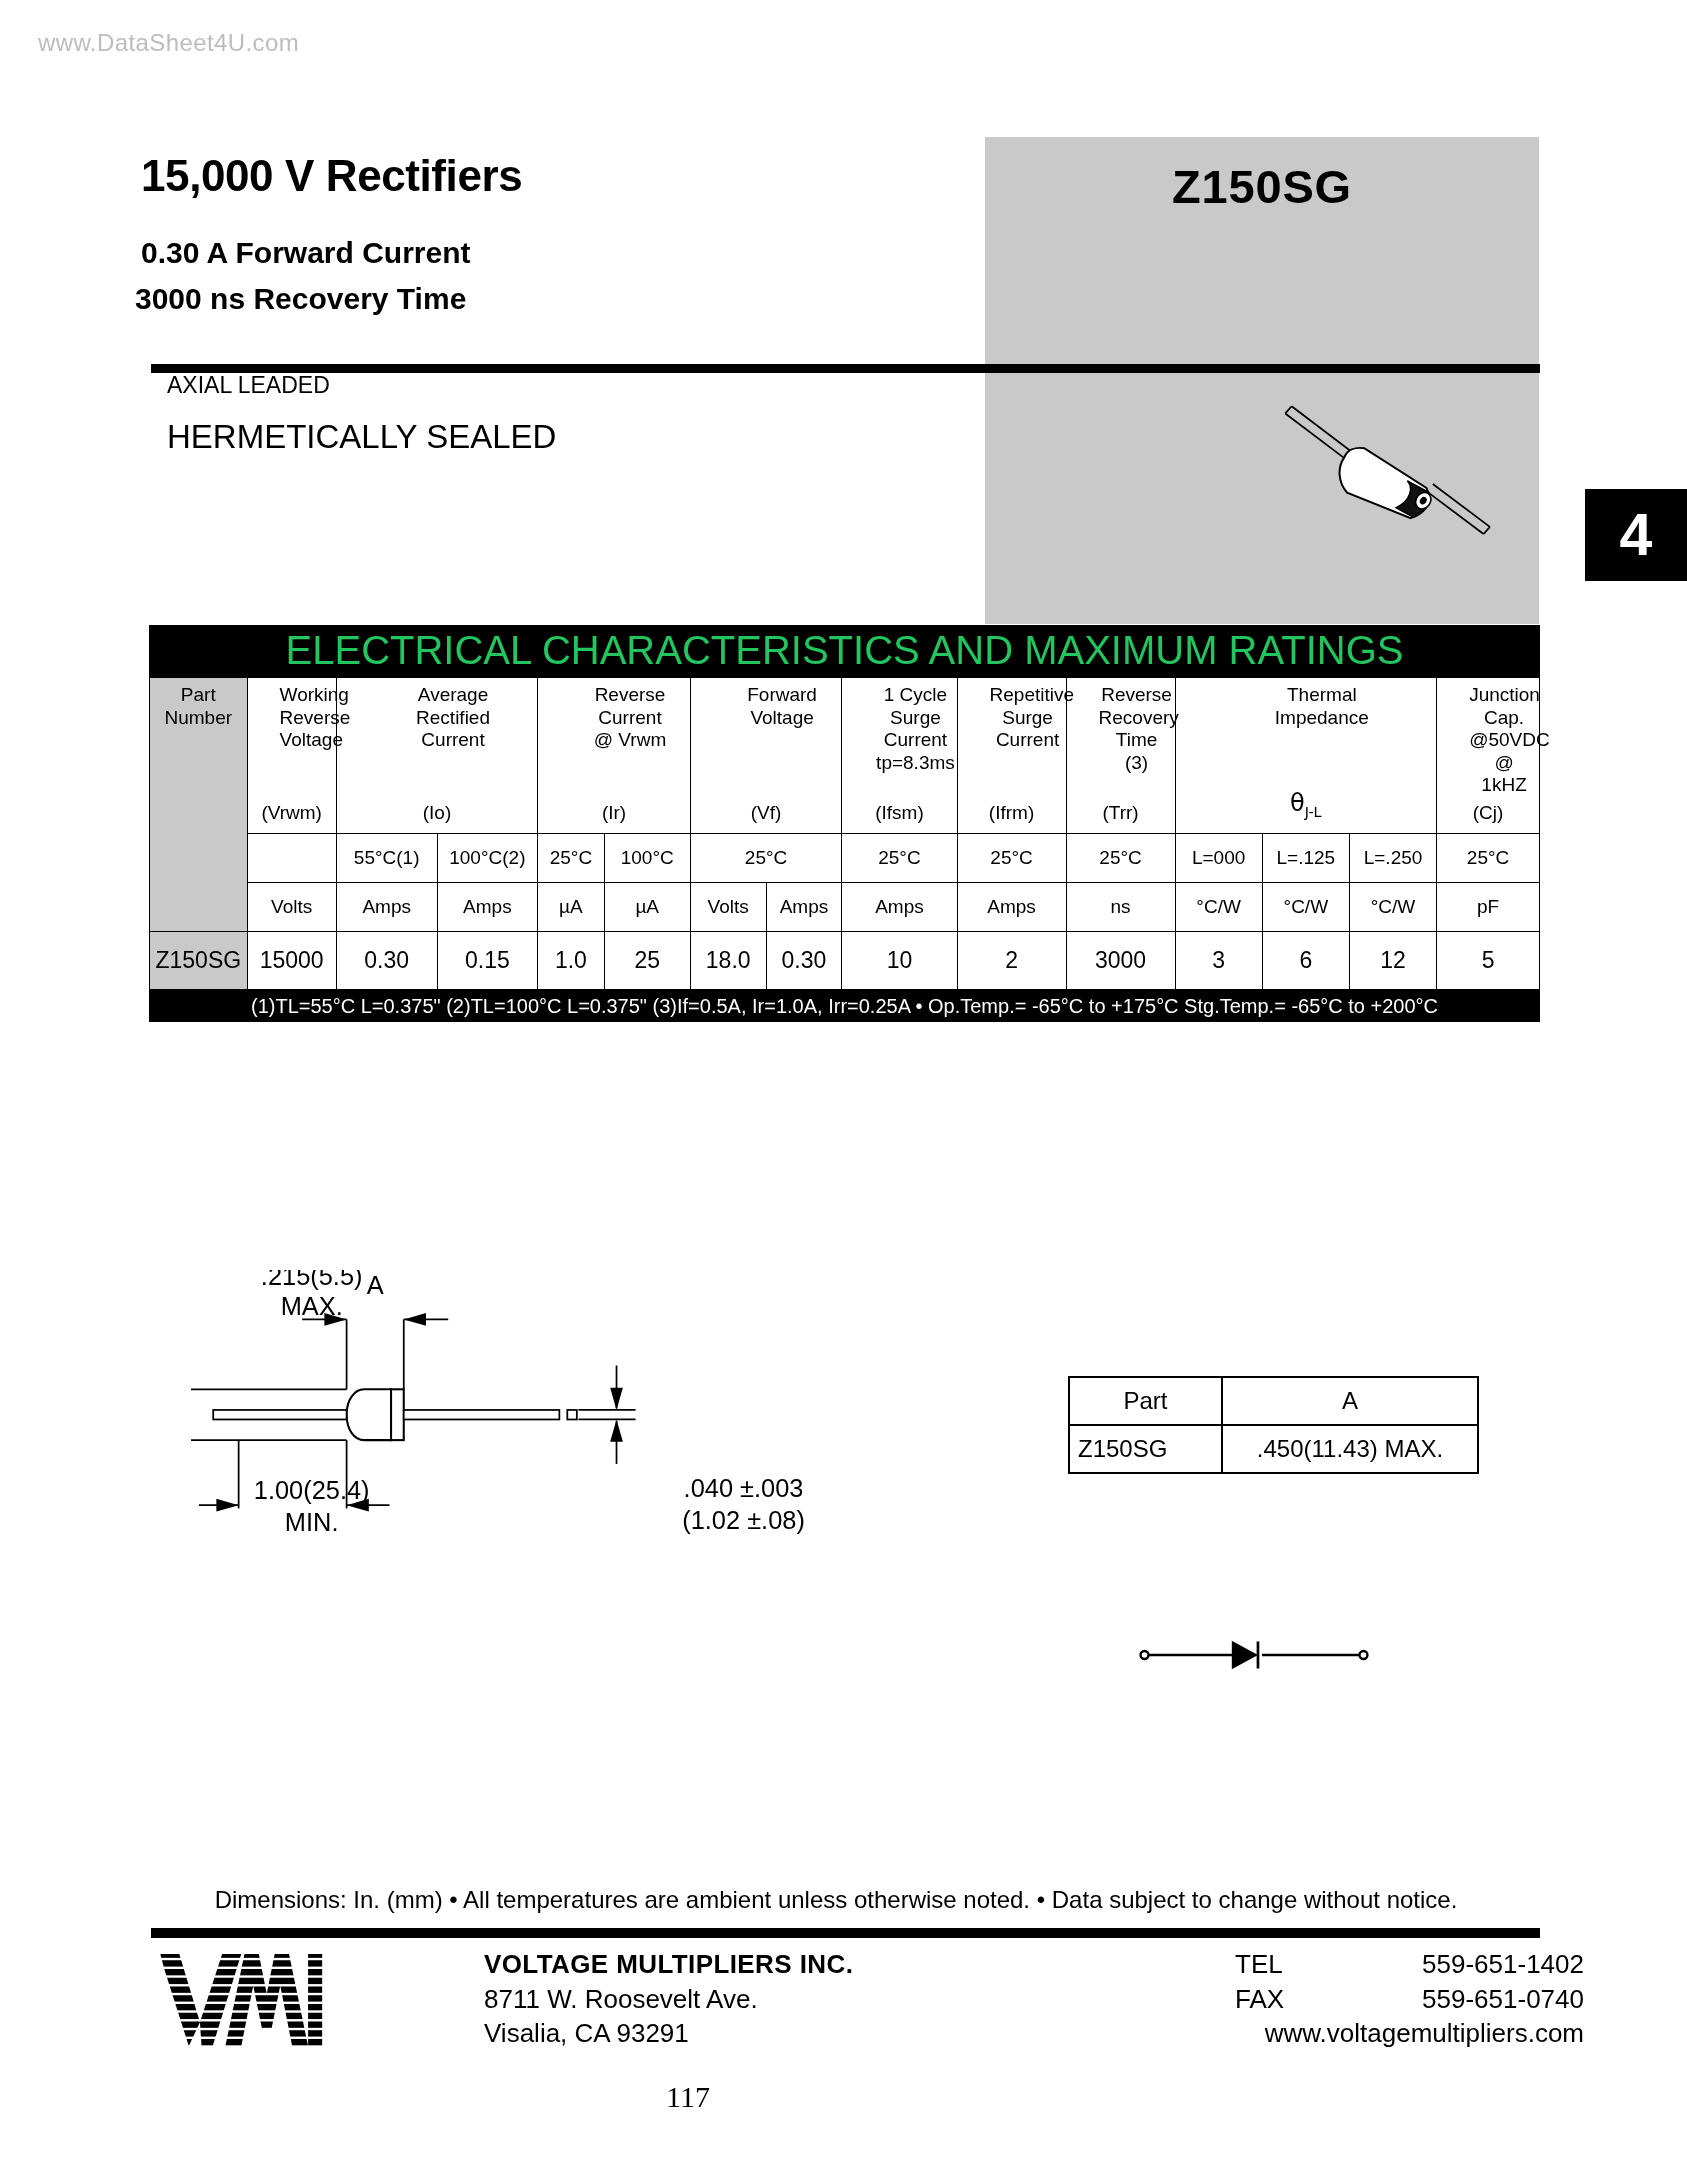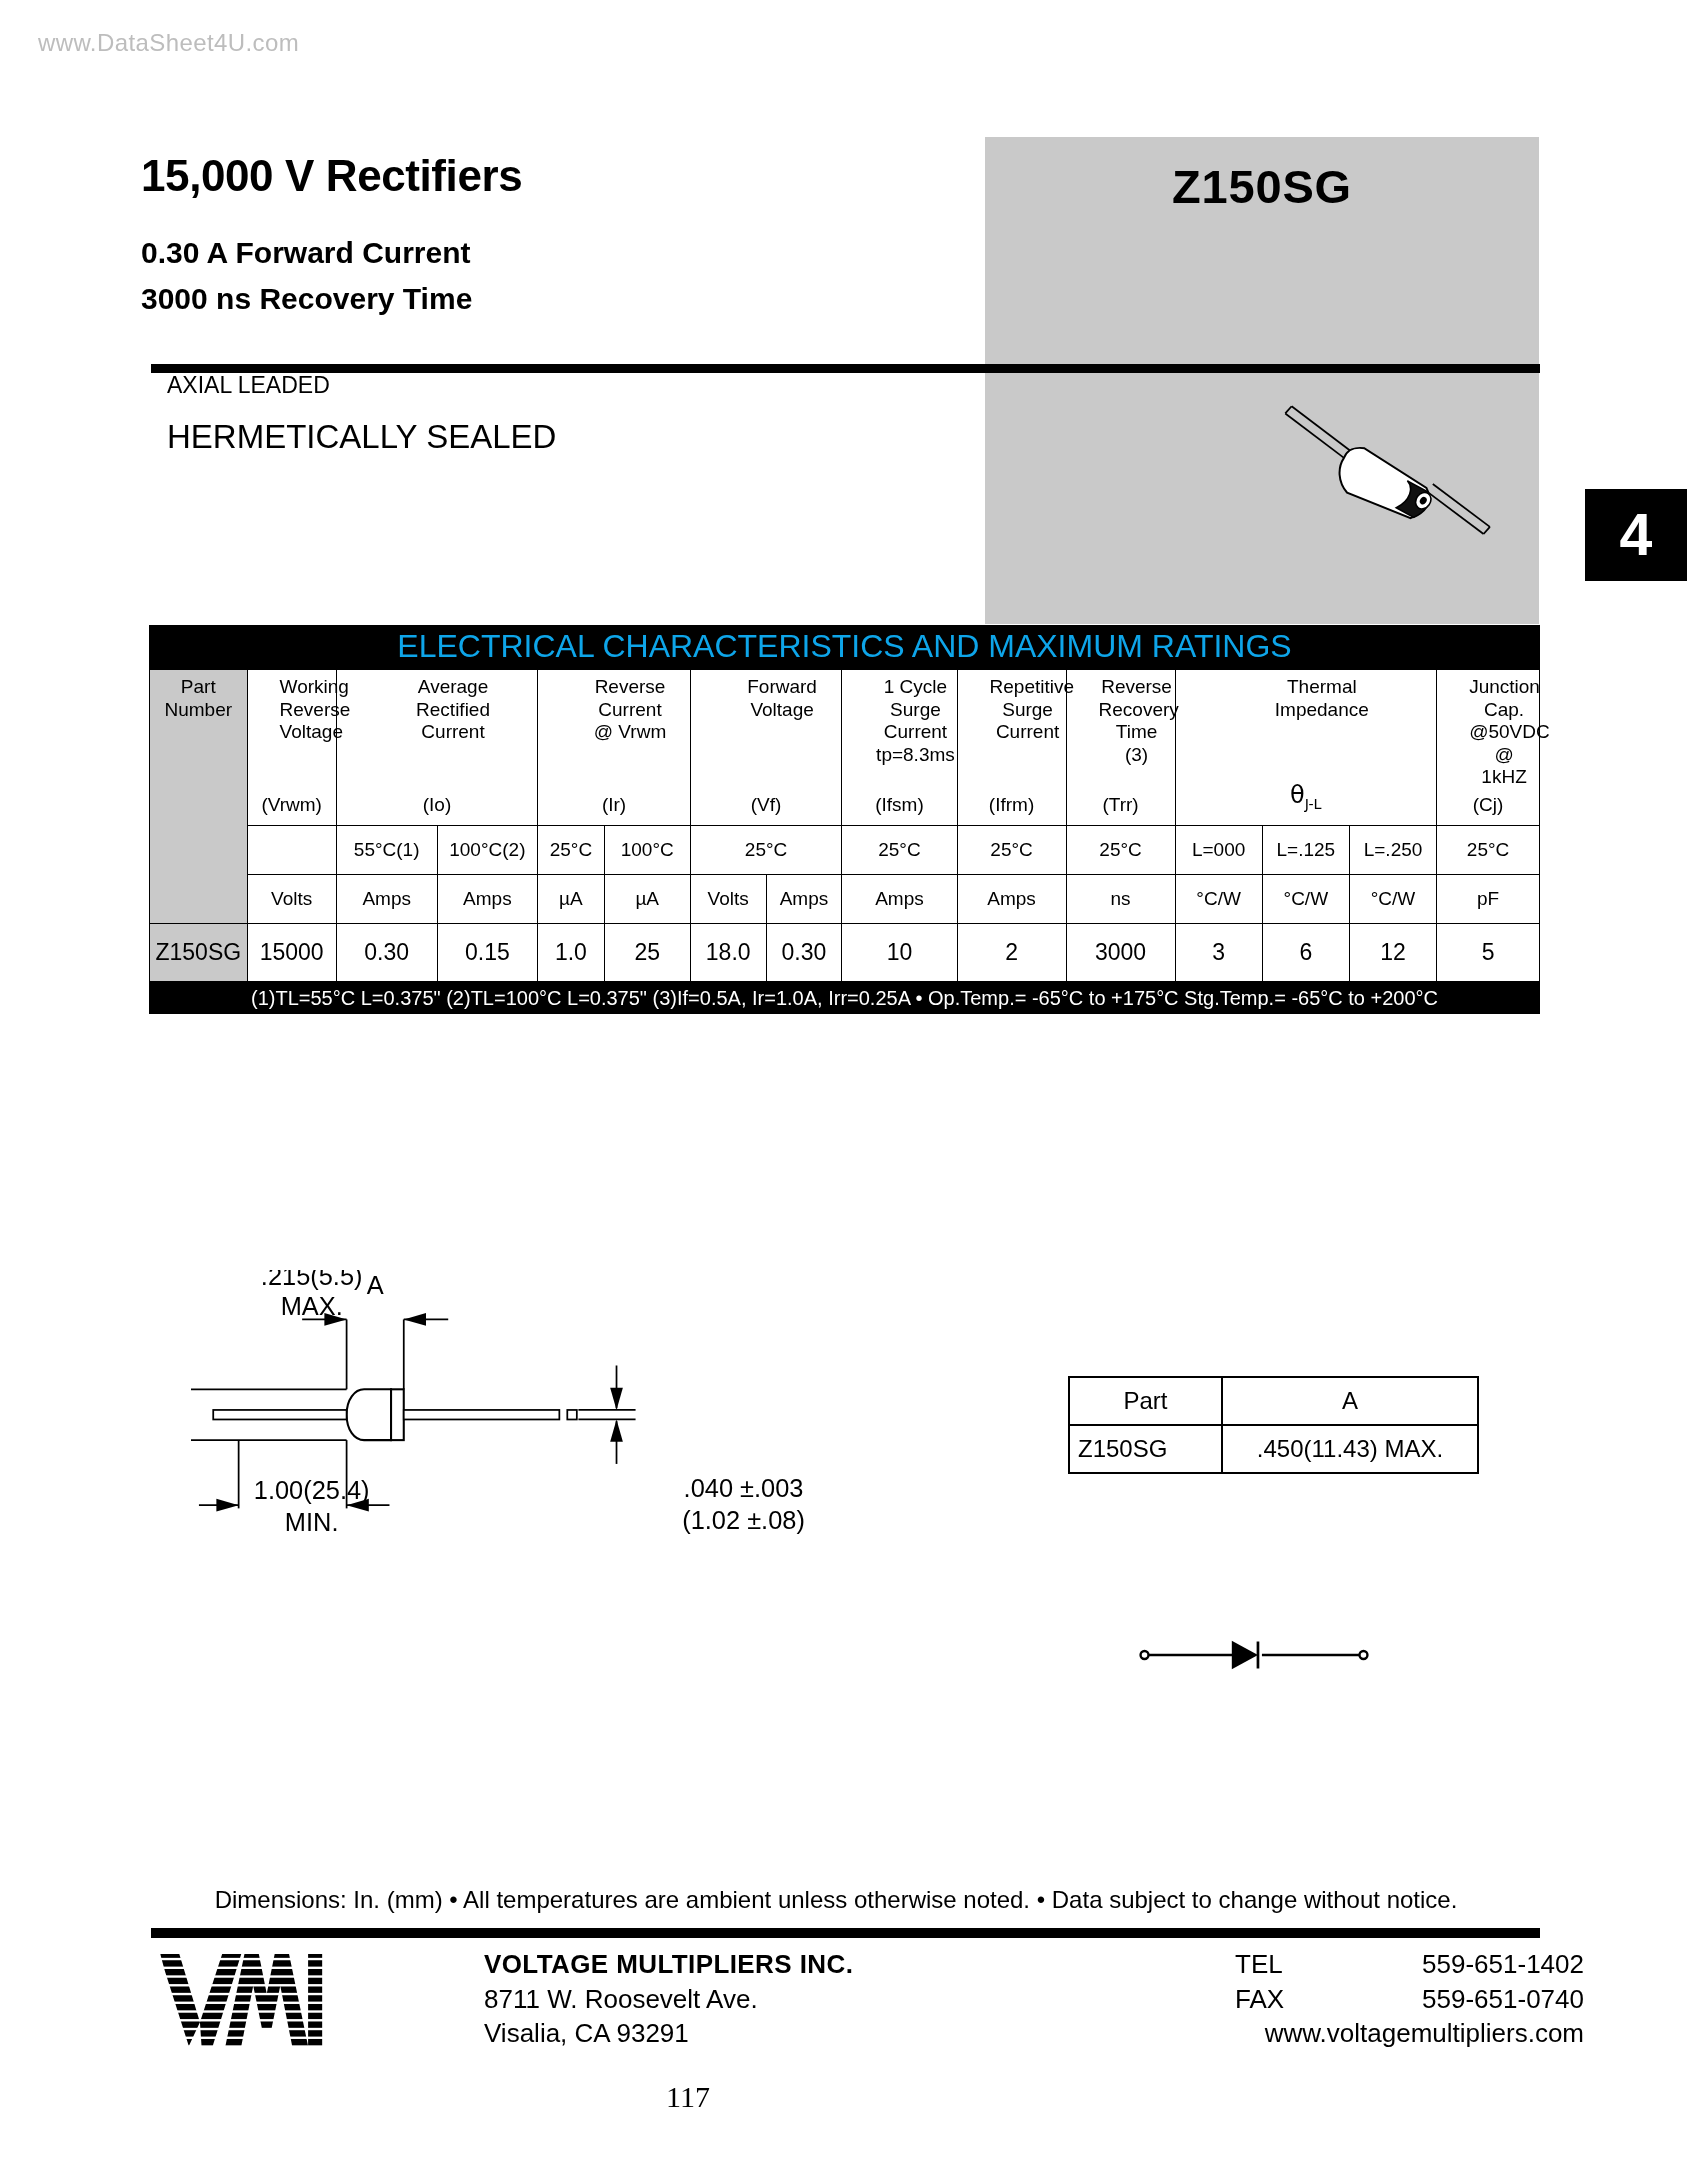--- a/index.html
+++ b/index.html
@@ -86,21 +86,21 @@
   #sub-title-1 {
     position: absolute;
     left: 141px;
     top: 236px;
     font-size: 30px;
     font-weight: bold;
     white-space: nowrap;
   }
   #sub-title-2 {
     position: absolute;
-    left: 141px;
+    left: 135px;
     top: 282px;
     font-size: 30px;
     font-weight: bold;
     white-space: nowrap;
   }
 
   
   #title-rule {
     position: absolute;
     left: 151px;
@@ -127,23 +127,23 @@
 
   
   #spec-table-wrap {
     position: absolute;
     left: 149px;
     top: 625px;
     width: 1391px;
   }
   #spec-banner {
     background: #000000;
-    color: #0ea5e9;
+    color: #22c55e;
     text-align: center;
-    font-size: 32px;
+    font-size: 40px;
     padding: 4.8px 0 7.1px 0;
     letter-spacing: 0px;
     line-height: 1;
   }
   table.spec {
     border-collapse: collapse;
     width: 1391px;
     table-layout: fixed;
   }
   table.spec td, table.spec th {

